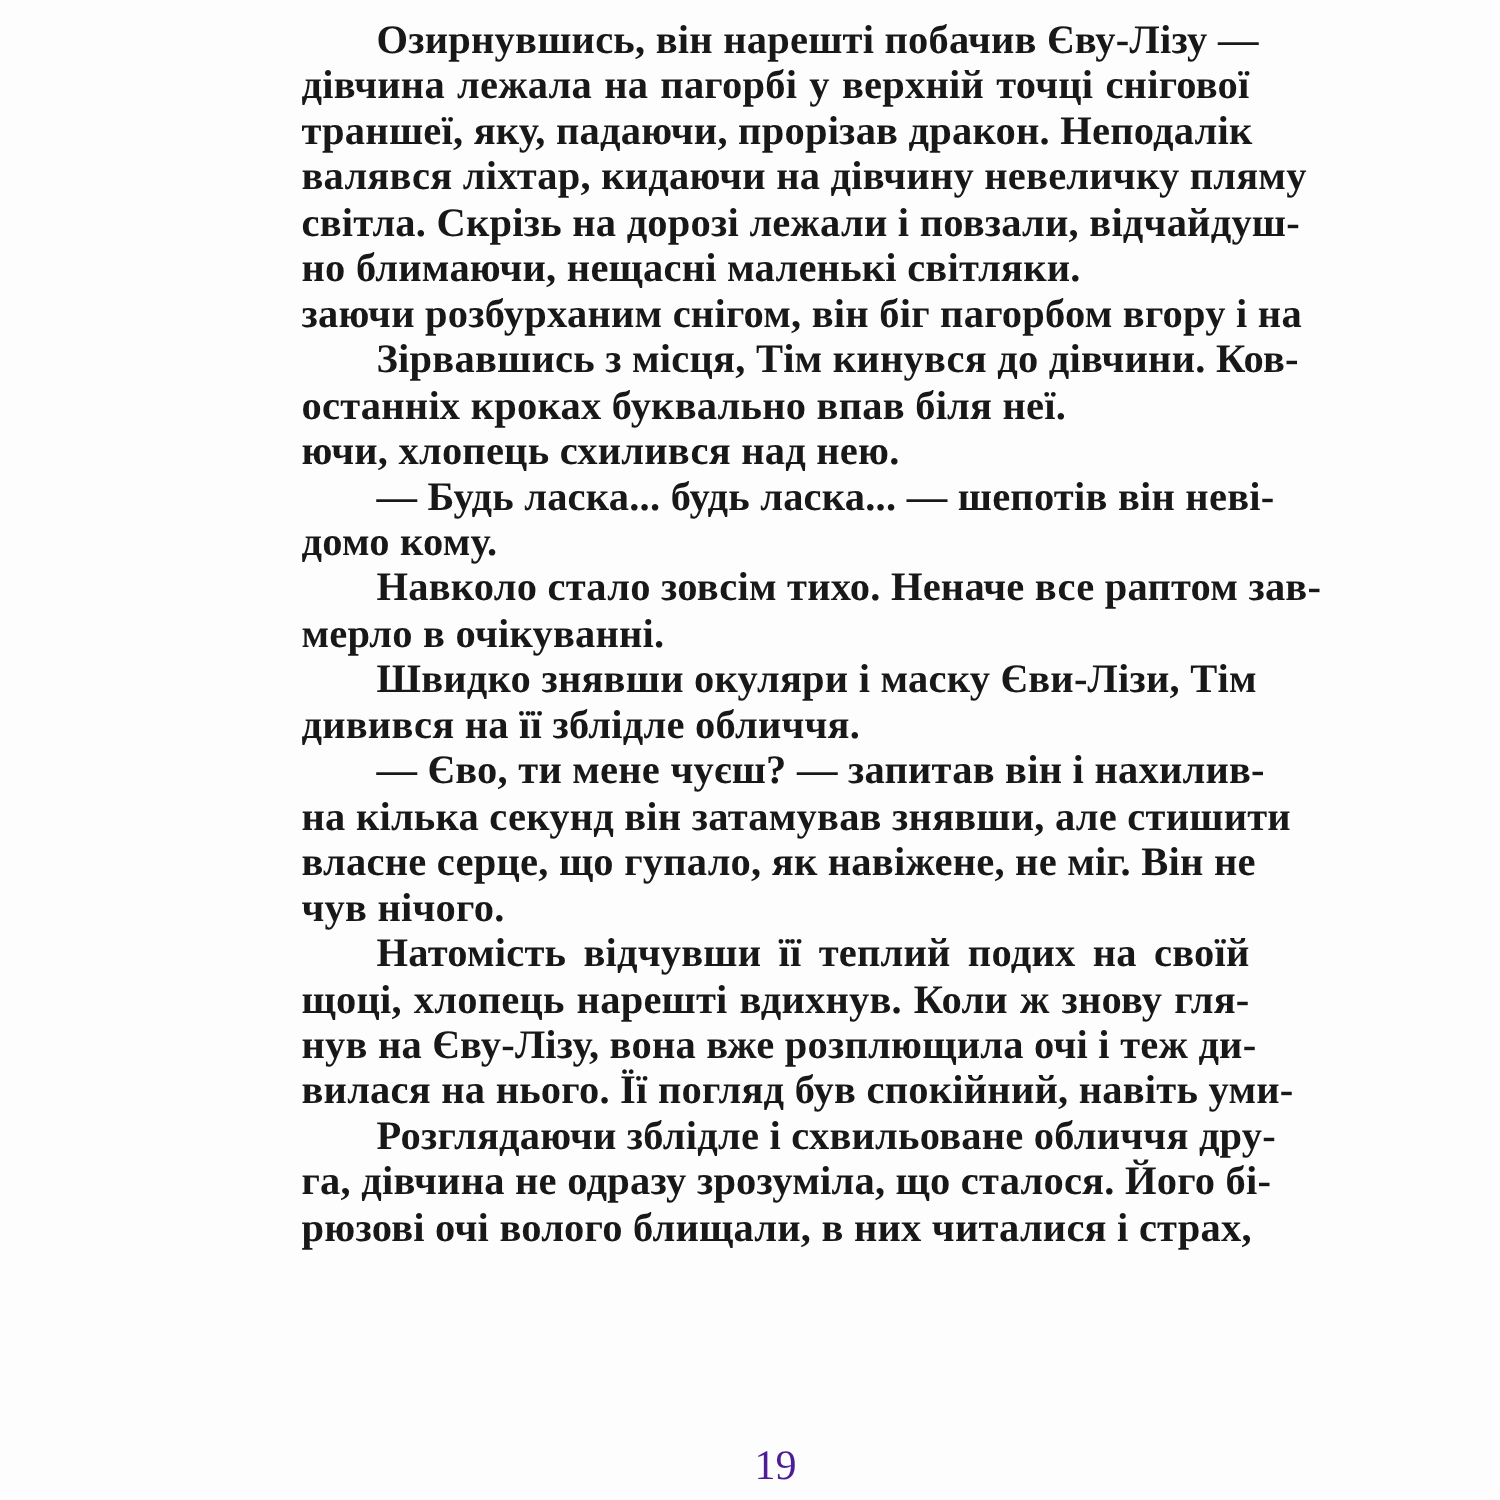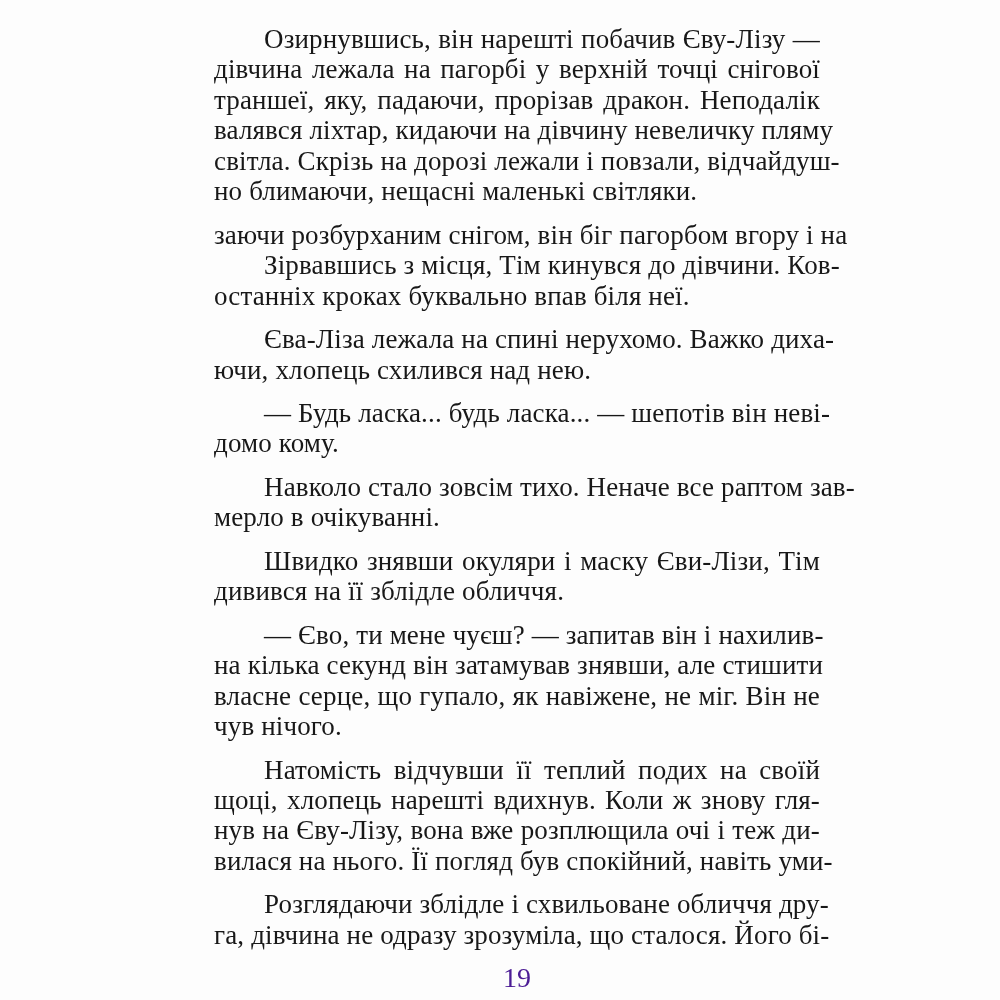--- a/index.html
+++ b/index.html
@@ -11,21 +11,21 @@
     font-family: "Liberation Serif", "DejaVu Serif", serif;
     color: #181818;
     overflow: hidden;
   }
   .text-column {
     position: absolute;
     left: 201px;
     top: 11px;
     width: 632px;
   }
-  .paragraph { margin: 13px; padding: 0; }
+  .paragraph { margin: 0; padding: 0; font-weight: bold; }
   .line {
     font-size: 27px;
     line-height: 30.45px;
     letter-spacing: 0.15px;
     white-space: nowrap;
     text-align: justify;
     text-align-last: justify;
   }
   .line.first { text-indent: 50px; }
   .line.endline {
@@ -54,21 +54,20 @@
         <div class="line">валявся ліхтар, кидаючи на дівчину невеличку пляму</div>
         <div class="line">світла. Скрізь на дорозі лежали і повзали, відчайдуш-</div>
         <div class="line endline">но блимаючи, нещасні маленькі світляки.</div>
       </div>
       <div class="paragraph">
         <div class="line">заючи розбурханим снігом, він біг пагорбом вгору і на</div>
         <div class="line first">Зірвавшись з місця, Тім кинувся до дівчини. Ков-</div>
         <div class="line endline">останніх кроках буквально впав біля неї.</div>
       </div>
       <div class="paragraph">
-        <div class="line first">Єва-Ліза лежала на спині нерухомо. Важко диха-</div>
         <div class="line endline">ючи, хлопець схилився над нею.</div>
       </div>
       <div class="paragraph">
         <div class="line first">— Будь ласка... будь ласка... — шепотів він неві-</div>
         <div class="line endline">домо кому.</div>
       </div>
       <div class="paragraph">
         <div class="line first">Навколо стало зовсім тихо. Неначе все раптом зав-</div>
         <div class="line endline">мерло в очікуванні.</div>
       </div>
@@ -84,16 +83,17 @@
       </div>
       <div class="paragraph">
         <div class="line first">Натомість відчувши її теплий подих на своїй</div>
         <div class="line">щоці, хлопець нарешті вдихнув. Коли ж знову гля-</div>
         <div class="line">нув на Єву-Лізу, вона вже розплющила очі і теж ди-</div>
         <div class="line">вилася на нього. Її погляд був спокійний, навіть уми-</div>
       </div>
       <div class="paragraph">
         <div class="line first">Розглядаючи зблідле і схвильоване обличчя дру-</div>
         <div class="line">га, дівчина не одразу зрозуміла, що сталося. Його бі-</div>
+        <div class="line">рюзові очі волого блищали, в них читалися і страх,</div>
       </div>
     </div>
   <div class="page-number">19</div>
 </div>
 
 </body></html>

